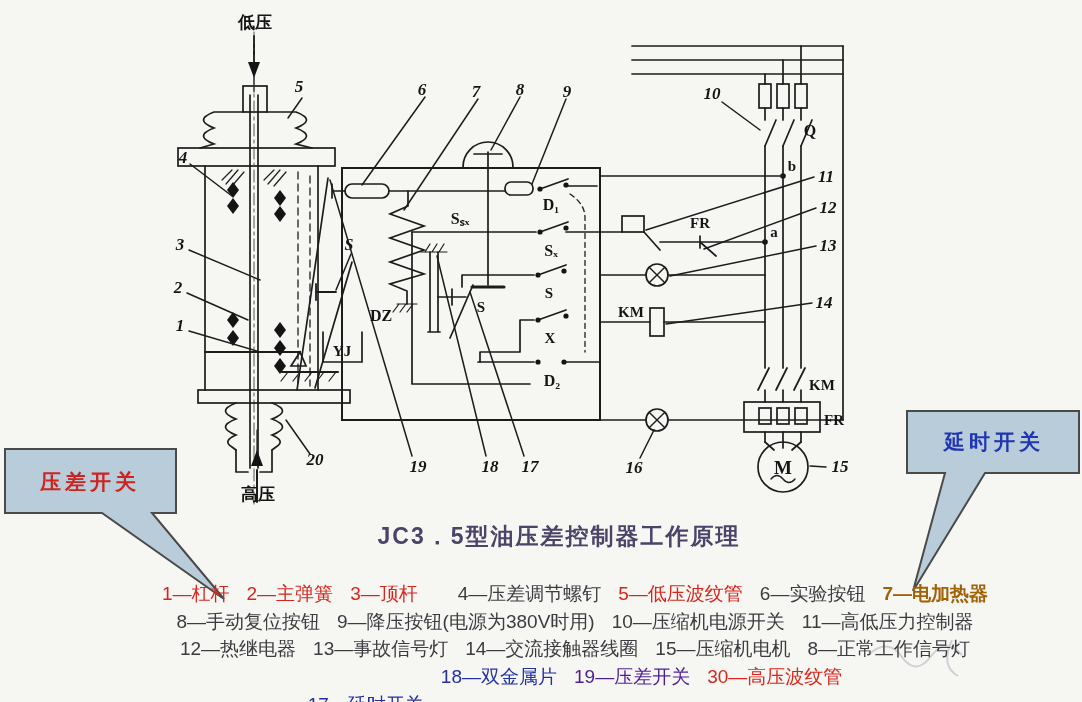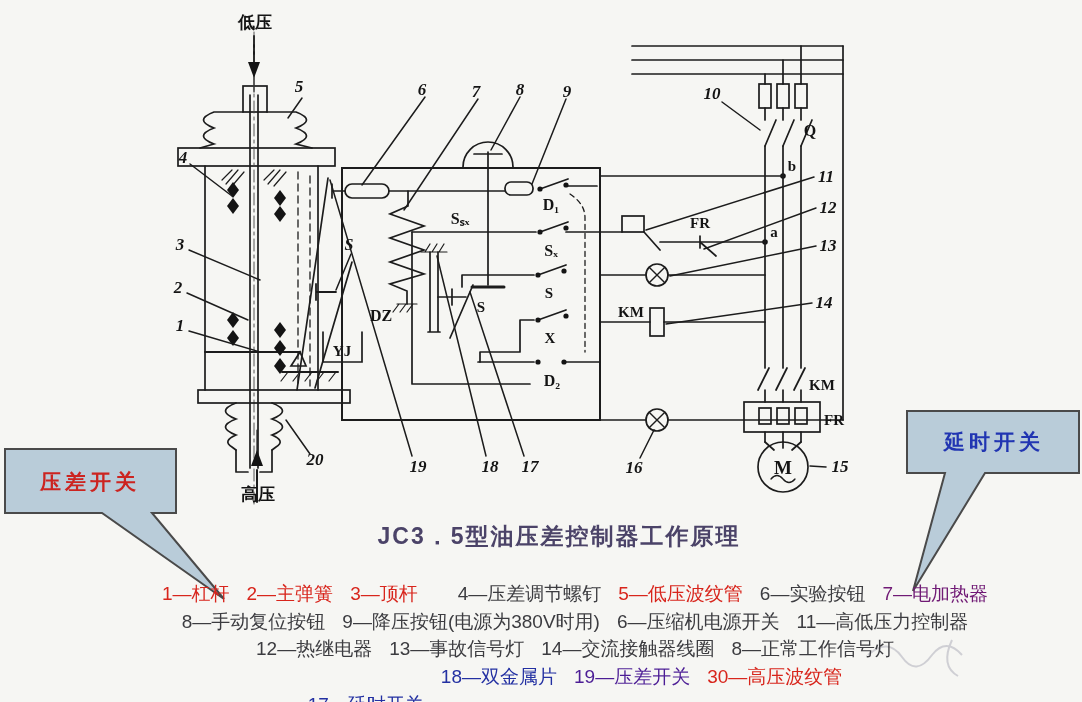--- a/index.html
+++ b/index.html
@@ -244,32 +244,33 @@
 <div class="title" style="color: rgb(75, 67, 104);">JC3．5型油压差控制器工作原理</div>
 
 <div class="legend" id="legend">
       <div class="legend-row">
         <span style="color: rgb(216, 37, 28);">1—杠杆</span>
         <span style="color: rgb(216, 37, 28);">2—主弹簧</span>
         <span style="color: rgb(216, 37, 28); text-align: center;">3—顶杆</span>
         <span style="color: rgb(60, 60, 64); margin-left: 23px;">4—压差调节螺钉</span>
         <span style="color: rgb(216, 37, 28);">5—低压波纹管</span>
         <span style="color: rgb(60, 60, 64);">6—实验按钮</span>
-        <span style="color: #701a75;">7—电加热器</span>
+        <span style="color: #a16207; font-weight: bold;">7—电加热器</span>
       </div>
       <div class="legend-row">
         <span style="color: rgb(60, 60, 64);">8—手动复位按钮</span>
         <span style="color: rgb(60, 60, 64);">9—降压按钮(电源为380V时用)</span>
-        <span style="color: rgb(60, 60, 64);">6—压缩机电源开关</span>
+        <span style="color: rgb(60, 60, 64);">10—压缩机电源开关</span>
         <span style="color: rgb(60, 60, 64);">11—高低压力控制器</span>
       </div>
       <div class="legend-row">
         <span style="color: rgb(60, 60, 64);">12—热继电器</span>
         <span style="color: rgb(60, 60, 64);">13—事故信号灯</span>
         <span style="color: rgb(60, 60, 64); text-align: right;">14—交流接触器线圈</span>
+        <span style="color: rgb(60, 60, 64);">15—压缩机电机</span>
         <span style="color: rgb(60, 60, 64);">8—正常工作信号灯</span>
       </div>
       <div class="legend-row">
         <span style="color: rgb(35, 48, 162); margin-top: 28px;">17—延时开关</span>
         <span style="color: rgb(35, 48, 162);">18—双金属片</span>
         <span style="color: #4c1d95;">19—压差开关</span>
         <span style="color: rgb(216, 37, 28);">30—高压波纹管</span>
       </div>
     </div>
 

